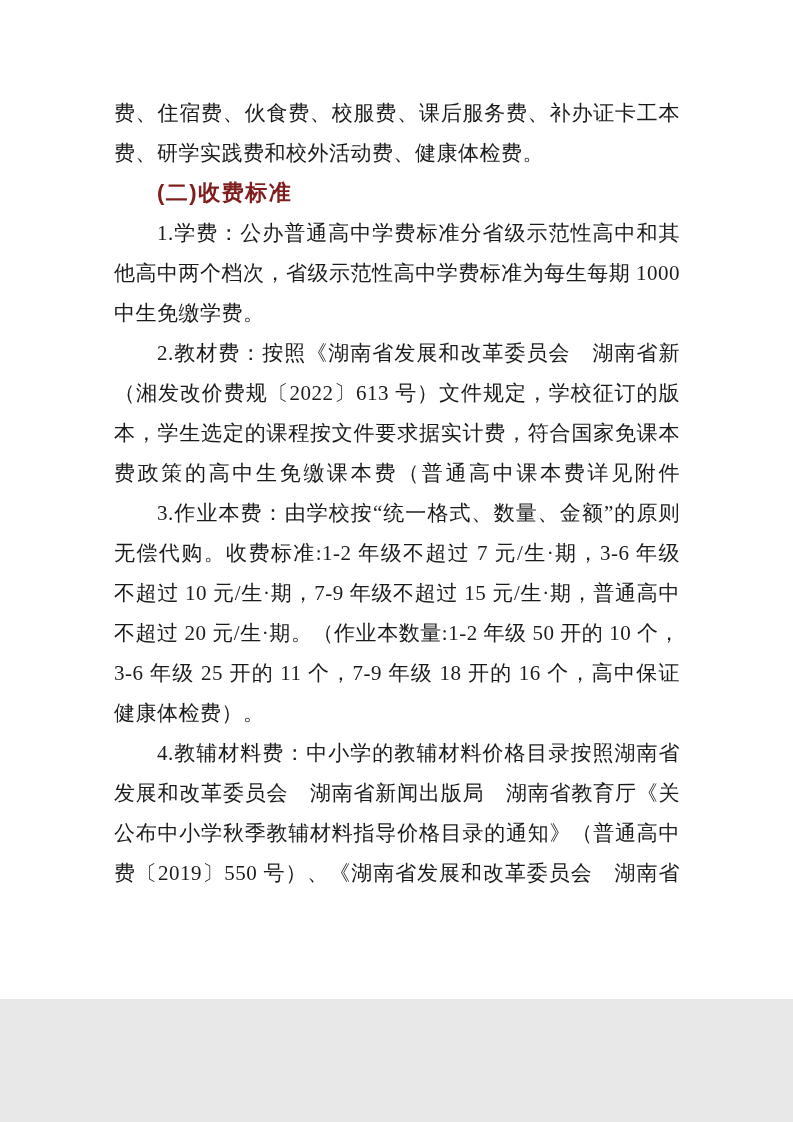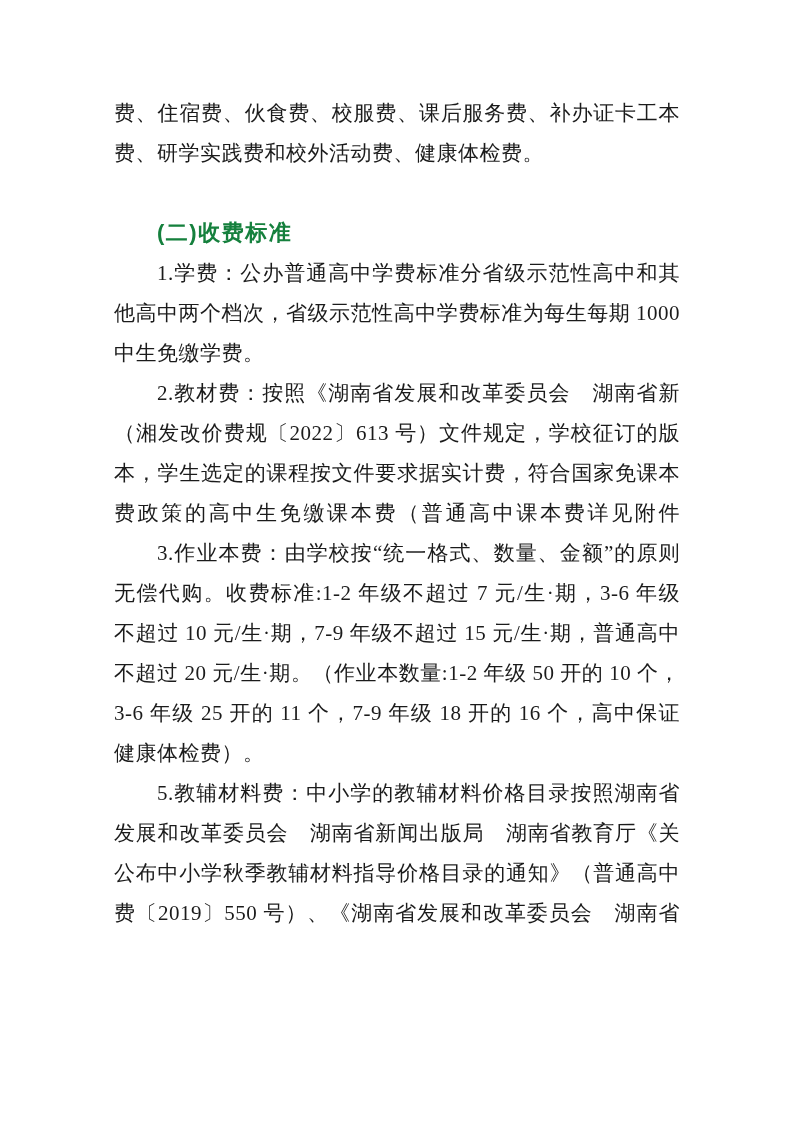--- a/index.html
+++ b/index.html
@@ -3,21 +3,21 @@
 <meta charset="utf-8">
 <style>
   html, body { margin: 0; padding: 0; }
   body {
     width: 793px; height: 1122px;
     background: #e8e8e8;
     font-family: "Liberation Serif", serif;
   }
   .page {
     position: relative;
-    width: 793px; height: 1122px;
+    width: 793px; height: 999px;
     background: #ffffff;
     overflow: hidden;
   }
   .text-block {
     position: absolute;
     left: 114px;
     top: 93px;
     width: 566px;
   }
   .line {
@@ -36,22 +36,21 @@
     text-align-last: justify;
   }
   .line.indent {
     text-indent: 43px;
   }
   .block.heading .line {
     font-family: "Liberation Sans", sans-serif;
     font-weight: 700;
     font-size: 22px;
     letter-spacing: 1.5px;
-    color: #15803d;
-    margin-top: 40px;
+    color: #7f1d1d;
   }
 </style>
 </head>
 <body>
 
 <div class="page">
   <div class="text-block" id="text-block">
       <div class="block body">
         <div class="line fill">费、住宿费、伙食费、校服费、课后服务费、补办证卡工本</div>
         <div class="line">费、研学实践费和校外活动费、健康体检费。</div>
@@ -72,19 +71,19 @@
       </div>
       <div class="block body">
         <div class="line indent fill">3.作业本费：由学校按“统一格式、数量、金额”的原则</div>
         <div class="line fill">无偿代购。收费标准:1-2 年级不超过 7 元/生·期，3-6 年级</div>
         <div class="line fill">不超过 10 元/生·期，7-9 年级不超过 15 元/生·期，普通高中</div>
         <div class="line fill">不超过 20 元/生·期。（作业本数量:1-2 年级 50 开的 10 个，</div>
         <div class="line fill">3-6 年级 25 开的 11 个，7-9 年级 18 开的 16 个，高中保证</div>
         <div class="line">健康体检费）。</div>
       </div>
       <div class="block body">
-        <div class="line indent fill">5.教辅材料费：中小学的教辅材料价格目录按照湖南省</div>
+        <div class="line indent fill">4.教辅材料费：中小学的教辅材料价格目录按照湖南省</div>
         <div class="line fill">发展和改革委员会　湖南省新闻出版局　湖南省教育厅《关于</div>
         <div class="line fill">公布中小学秋季教辅材料指导价格目录的通知》（普通高中</div>
         <div class="line fill">费〔2019〕550 号）、《湖南省发展和改革委员会　湖南省新</div>
       </div>
     </div>
 </div>
 
 </body></html>

